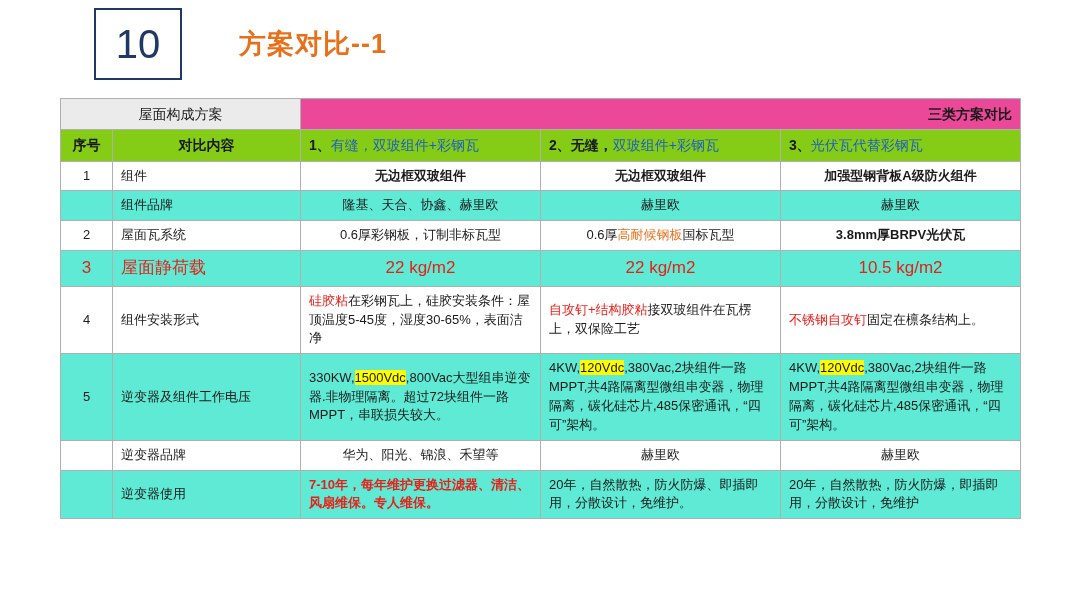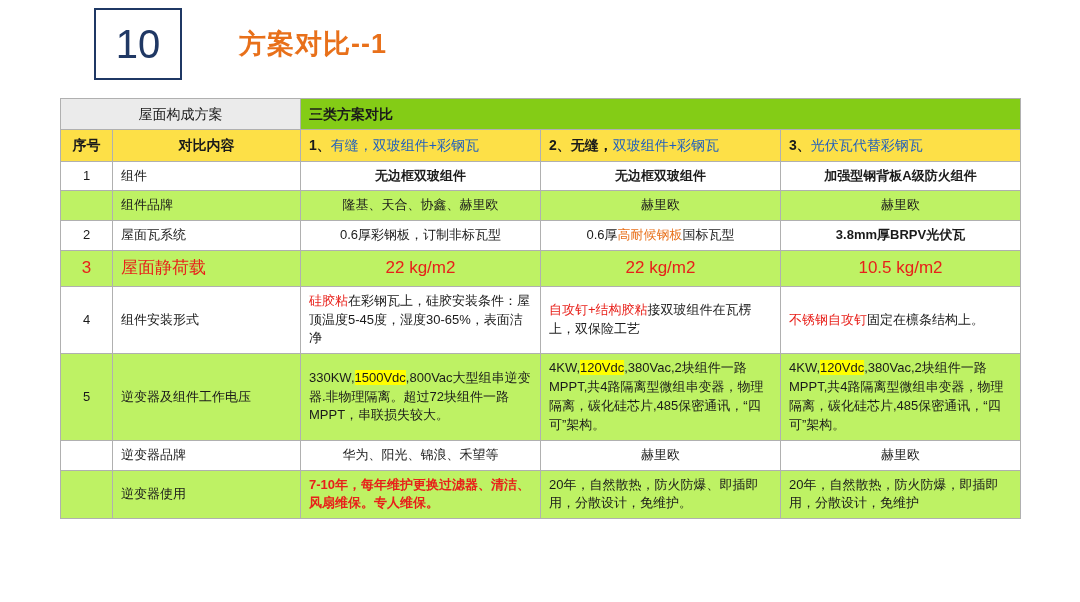--- a/index.html
+++ b/index.html
@@ -68,38 +68,38 @@
     vertical-align: middle;
     line-height: 1.45;
   }
   .c0 { width: 52px; text-align: center; }
   .c1 { width: 188px; }
   .c2 { width: 240px; }
   .c3 { width: 240px; }
   .c4 { width: 240px; }
 
   .hdr-gray {
-    background: #84cc16;
-    text-align: left;
+    background: #ec4899;
+    text-align: right;
     font-weight: bold;
     font-size: 14px;
   }
   .hdr-gray-left {
     background: #ebebeb;
     text-align: center;
     font-size: 14px;
   }
   .row-head td {
-    background: #fde047;
+    background: #84cc16;
     font-weight: bold;
     font-size: 14px;
   }
   .center { text-align: center; }
   .bold { font-weight: bold; }
-  .tint { background: #bef264; }
+  .tint { background: #5eead4; }
   .white { background: #ffffff; }
 
   .blue { color: #1f5fbf; font-weight: normal; }
   .red { color: #e8201a; }
   .red-b { color: #e8201a; font-weight: bold; }
   .orange { color: #e8701a; }
   .hl { background: #ffff00; }
 
   .big-red {
     color: #e8201a;

